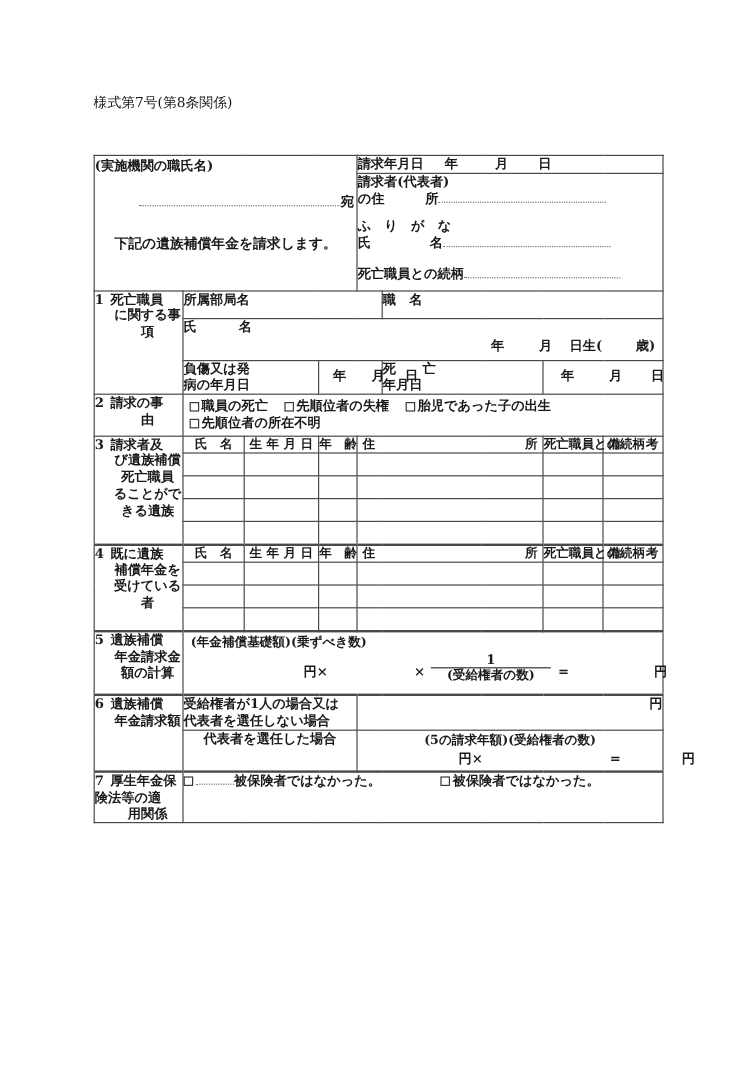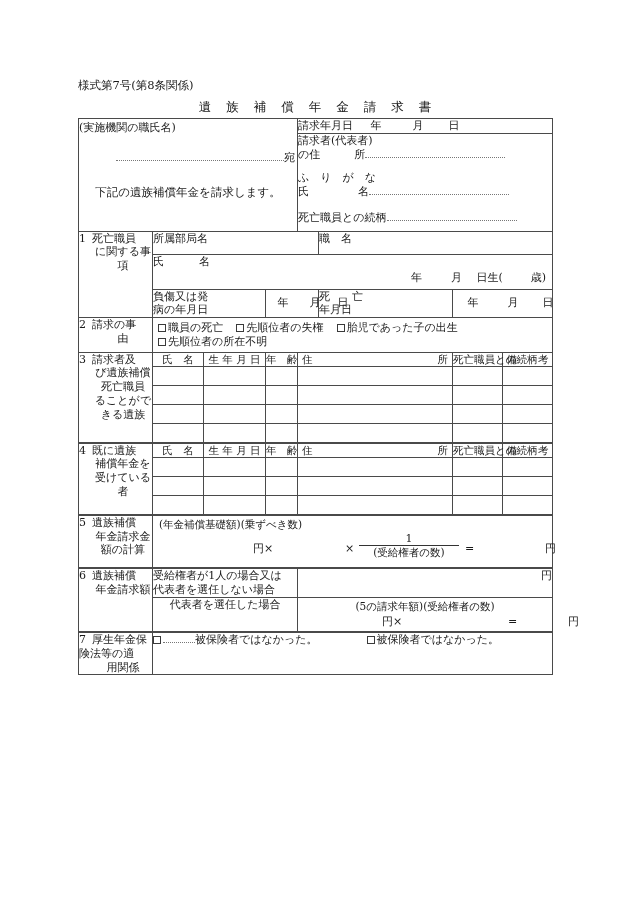--- a/index.html
+++ b/index.html
@@ -37,25 +37,26 @@
     text-align: center;
     font-size: 12.5px;
     letter-spacing: 5.5px;
     text-indent: 5.5px;
     white-space: nowrap;
   }
 
   table.main {
     position: absolute;
     left: 78px;
-    top: 118px;
+    top: 129px;
     width: 474px;
     border-collapse: collapse;
     table-layout: fixed;
     font-size: 11px;
+    font-weight: bold;
   }
   table.main td {
     border: 1px solid #4a4a4a;
     padding: 0;
     vertical-align: top;
     line-height: 1.25;
   }
   .pad {
     padding: 2px 4px 2px 5px;
   }
@@ -210,21 +211,20 @@
   
   .s7 { padding: 6px 5px 6px 8px; font-size: 11px; white-space: nowrap; }
   .s7 .gap { display: inline-block; width: 42px; }
 </style>
 </head>
 <body>
 
 <div class="page">
 
   <div class="form-number">様式第7号(第8条関係)</div>
-  <div class="doc-title">遺 族 補 償 年 金 請 求 書</div>
 
   <table class="main">
     <colgroup>
       <col style="width:74px">
       <col style="width:51px">
       <col style="width:62px">
       <col style="width:32px">
       <col style="width:21px">
       <col style="width:82px">
       <col style="width:52px">

